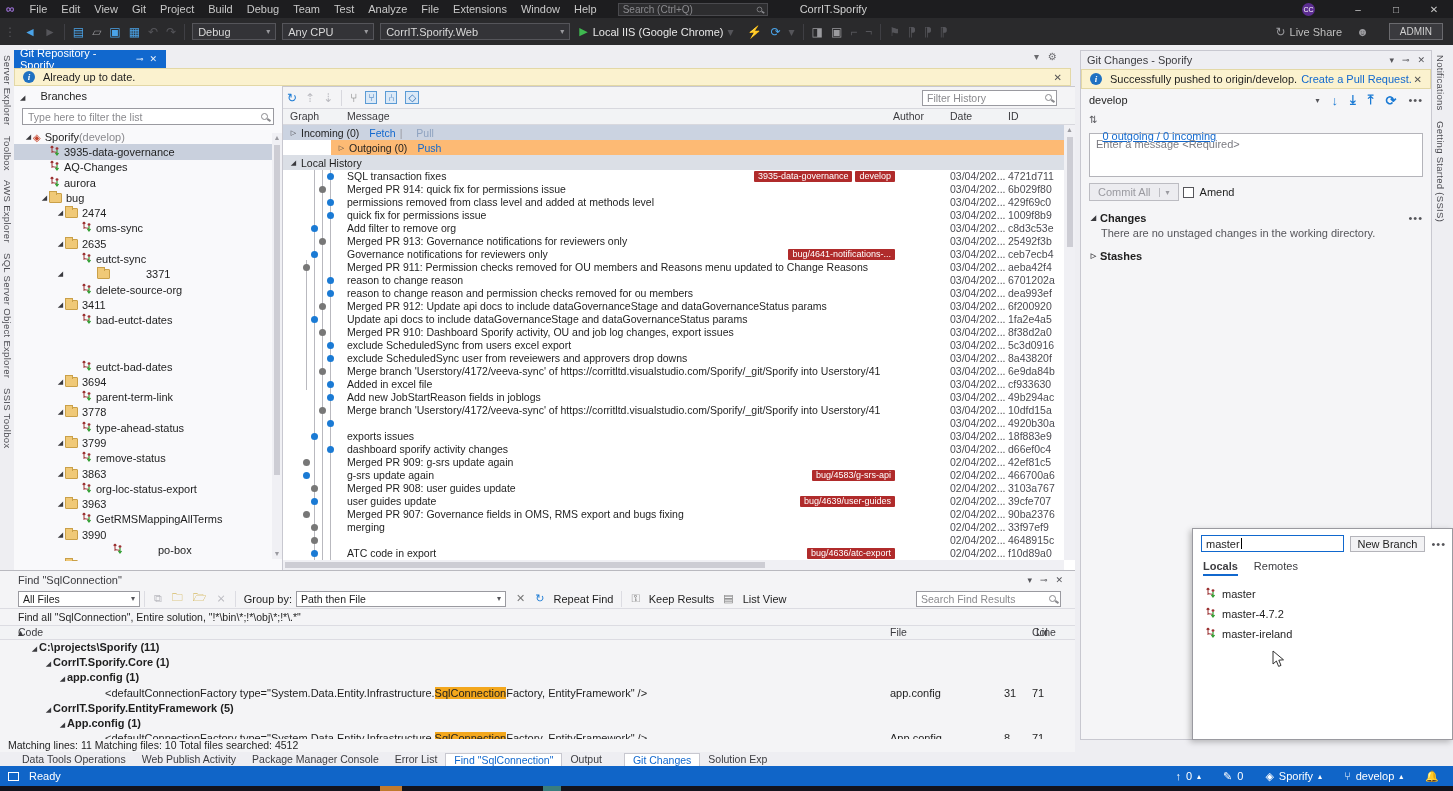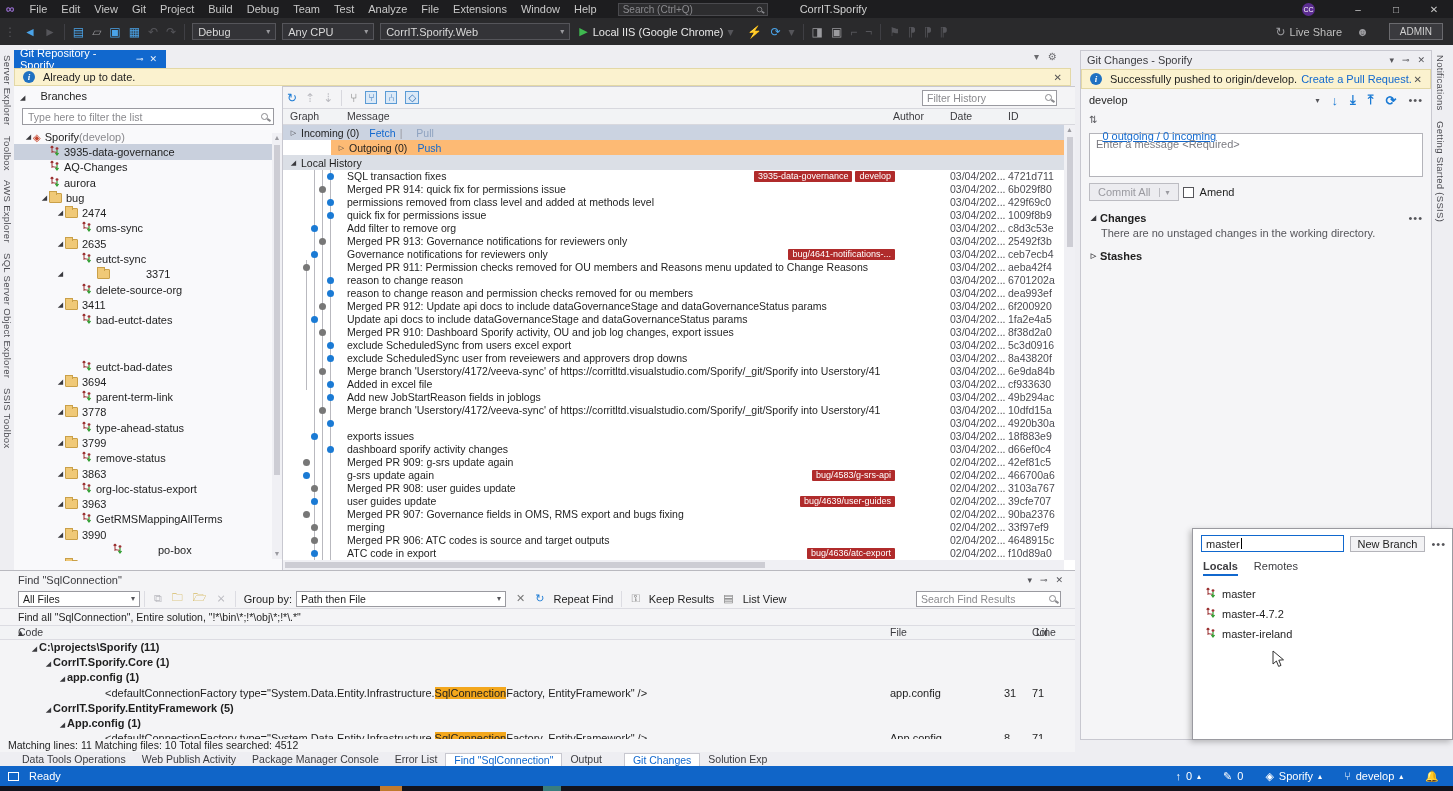--- a/index.html
+++ b/index.html
@@ -771,21 +771,20 @@
           <span class="cid">90ba2376</span>
         </div>
         <div class="crow">
           <span class="cdot" style="left: 28px; background: rgb(119, 119, 119);"></span>
           <span class="cmsg">merging</span>
           <span class="cdate">02/04/202...</span>
           <span class="cid">33f97ef9</span>
         </div>
         <div class="crow">
           <span class="cdot" style="left: 28px; background: rgb(119, 119, 119);"></span>
-          <span class="cmsg">Merged PR 906: ATC codes is source and target outputs</span>
           <span class="cdate">02/04/202...</span>
           <span class="cid">4648915c</span>
         </div>
         <div class="crow">
           <span class="cdot" style="left: 28px; background: rgb(26, 122, 212);"></span>
           <span class="cmsg">ATC code in export</span>
           <span class="cbadges">
             <span class="badge">bug/4636/atc-export</span>
           </span>
           <span class="cdate">02/04/202...</span>

